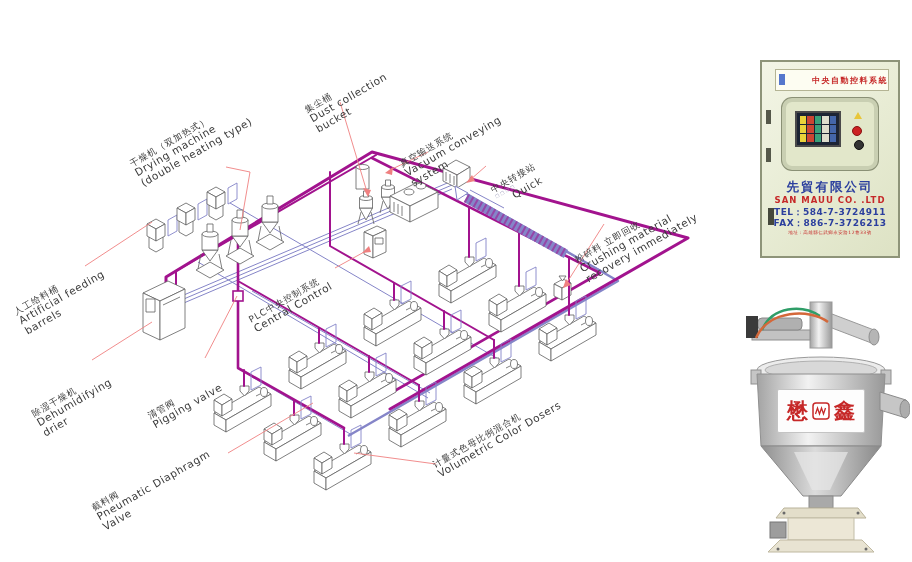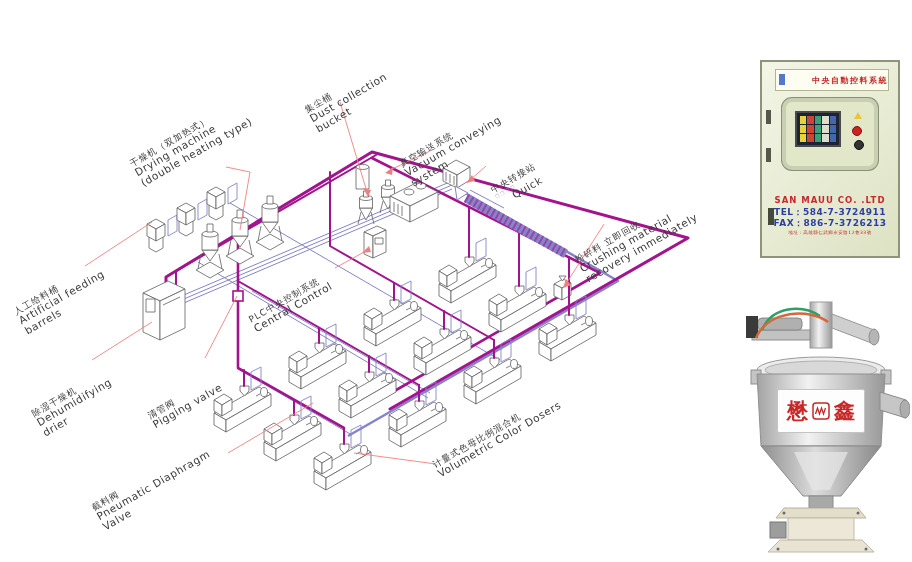--- a/index.html
+++ b/index.html
@@ -296,20 +296,21 @@
           <i></i>
           <i></i>
       </div>
       <span class="ind-yellow"></span>
       <span class="btn-red"></span>
       <span class="btn-dark"></span>
     </div>
     <span class="cab-hinge" style="top:48px"></span>
     <span class="cab-hinge" style="top:86px"></span>
     <span class="cab-handle"></span>
+    <div class="cab-text ct-zh">先貿有限公司</div>
     <div class="cab-text ct-en">SAN MAUU CO. .LTD</div>
     <div class="cab-text ct-tel">TEL：584-7-3724911</div>
     <div class="cab-text ct-fax">FAX：886-7-3726213</div>
     <div class="cab-text ct-addr">地址：高雄縣仁武鄉永安路12巷33號</div>
   </div>
 
   <svg class="hop" width="186" height="255" viewBox="0 0 186 255">
     <defs>
       <linearGradient id="steelH" x1="0" y1="0" x2="1" y2="0">
         <stop offset="0" stop-color="#a3a3a3"></stop>

